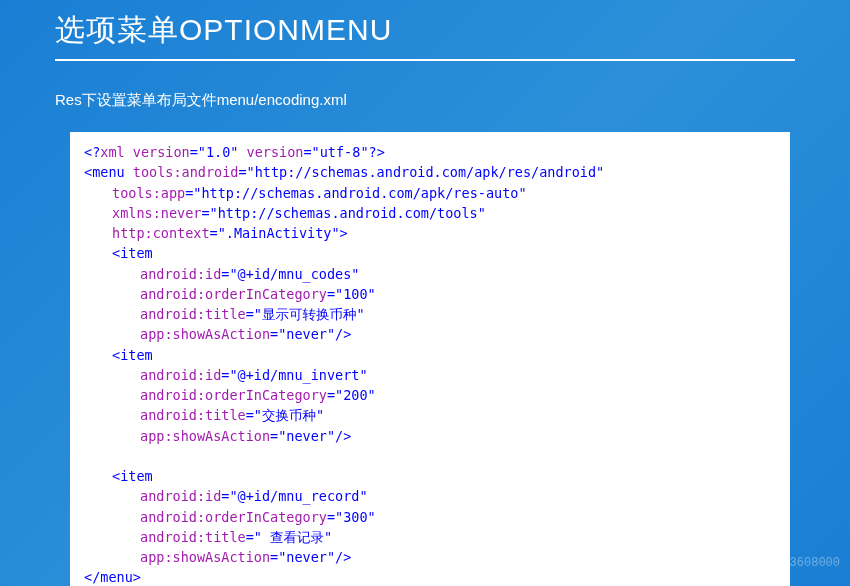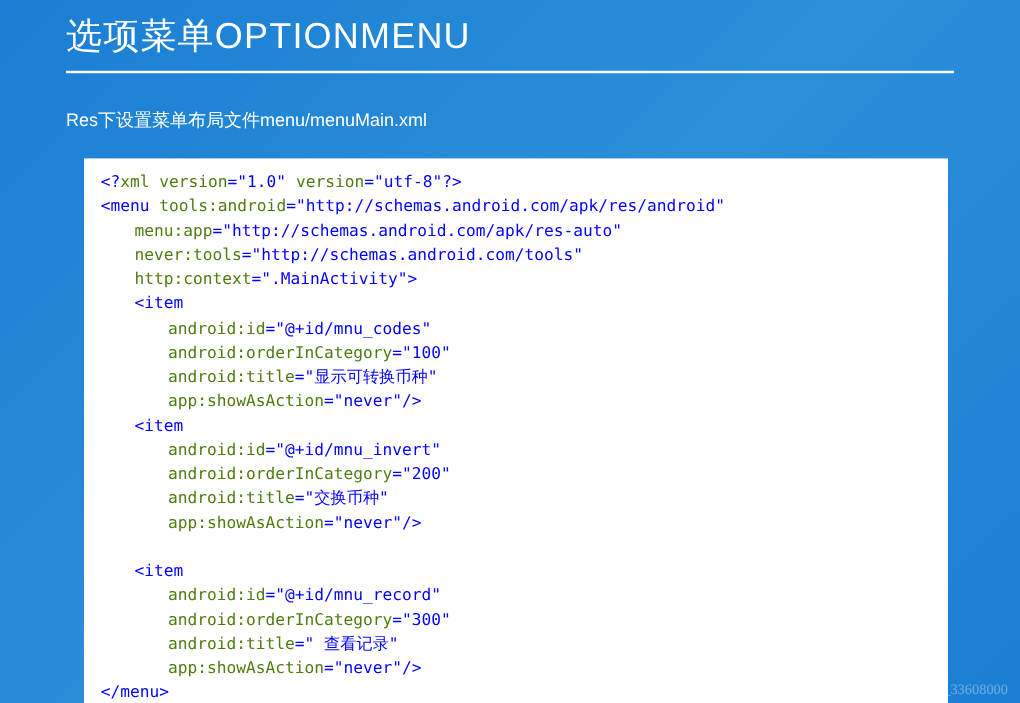--- a/index.html
+++ b/index.html
@@ -40,47 +40,47 @@
       font-family: "SimSun", "NSimSun", monospace;
       font-size: 13.5px;
       line-height: 1.5;
       color: #000;
     }
     .code-panel pre {
       font-family: inherit;
       white-space: pre;
     }
     .blue { color: #0000ff; }
-    .green { color: #4d7c0f; }
+    .green { color: #a21caf; }
     .indent1 { padding-left: 28px; }
     .indent2 { padding-left: 56px; }
     .watermark {
       position: absolute;
       right: 10px;
-      bottom: 4px;
+      bottom: 16px;
       color: rgba(255,255,255,0.35);
       font-size: 12px;
-      font-family: Liberation Serif, serif;
+      font-family: Liberation Mono, monospace;
     }
   </style>
 </head>
 <body>
 
 <div class="header">
   <div class="title">选项菜单OPTIONMENU</div>
   <hr class="title-line">
 </div>
 
-<div class="subtitle">Res下设置菜单布局文件menu/menuMain.xml</div>
+<div class="subtitle">Res下设置菜单布局文件menu/encoding.xml</div>
 
 <div class="code-panel">
 <pre><span class="blue">&lt;?</span><span class="green">xml version</span><span class="blue">="1.0" </span><span class="green">version</span><span class="blue">="utf-8"</span><span class="blue">?&gt;</span>
 <span class="blue">&lt;menu </span><span class="green">tools:android</span><span class="blue">="http://schemas.android.com/apk/res/android"</span>
-<span class="indent1"></span><span class="green">menu:app</span><span class="blue">="http://schemas.android.com/apk/res-auto"</span>
-<span class="indent1"></span><span class="green">never:tools</span><span class="blue">="http://schemas.android.com/tools"</span>
+<span class="indent1"></span><span class="green">tools:app</span><span class="blue">="http://schemas.android.com/apk/res-auto"</span>
+<span class="indent1"></span><span class="green">xmlns:never</span><span class="blue">="http://schemas.android.com/tools"</span>
 <span class="indent1"></span><span class="green">http:context</span><span class="blue">=".MainActivity"</span><span class="blue">&gt;</span>
 <span class="indent1"></span><span class="blue">&lt;item</span>
 <span class="indent2"></span><span class="green">android:id</span><span class="blue">="@+id/mnu_codes"</span>
 <span class="indent2"></span><span class="green">android:orderInCategory</span><span class="blue">="100"</span>
 <span class="indent2"></span><span class="green">android:title</span><span class="blue">="显示可转换币种"</span>
 <span class="indent2"></span><span class="green">app:showAsAction</span><span class="blue">="never"</span><span class="blue">/&gt;</span>
 <span class="indent1"></span><span class="blue">&lt;item</span>
 <span class="indent2"></span><span class="green">android:id</span><span class="blue">="@+id/mnu_invert"</span>
 <span class="indent2"></span><span class="green">android:orderInCategory</span><span class="blue">="200"</span>
 <span class="indent2"></span><span class="green">android:title</span><span class="blue">="交换币种"</span>

